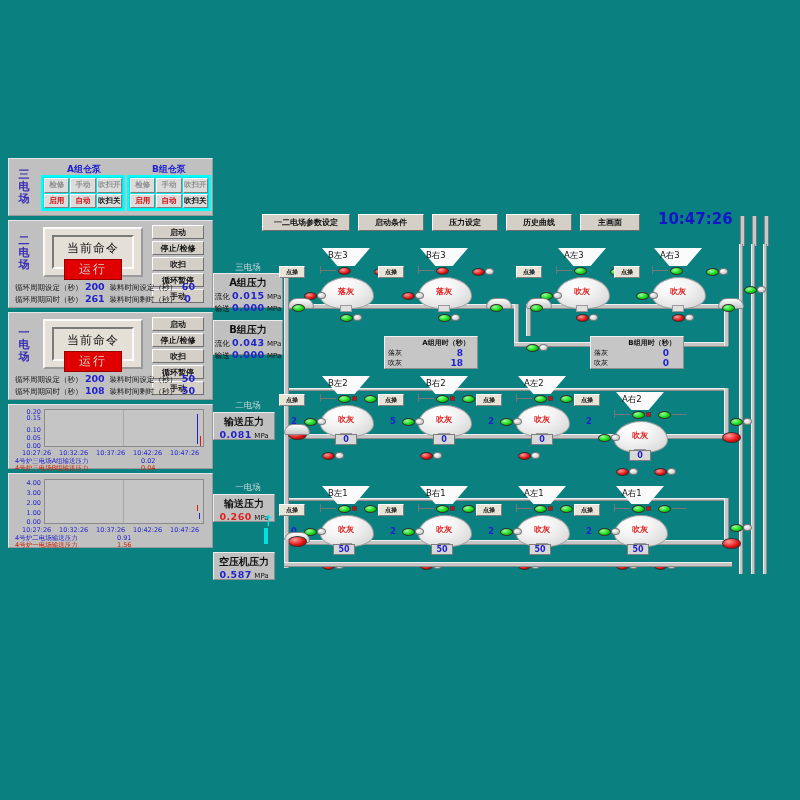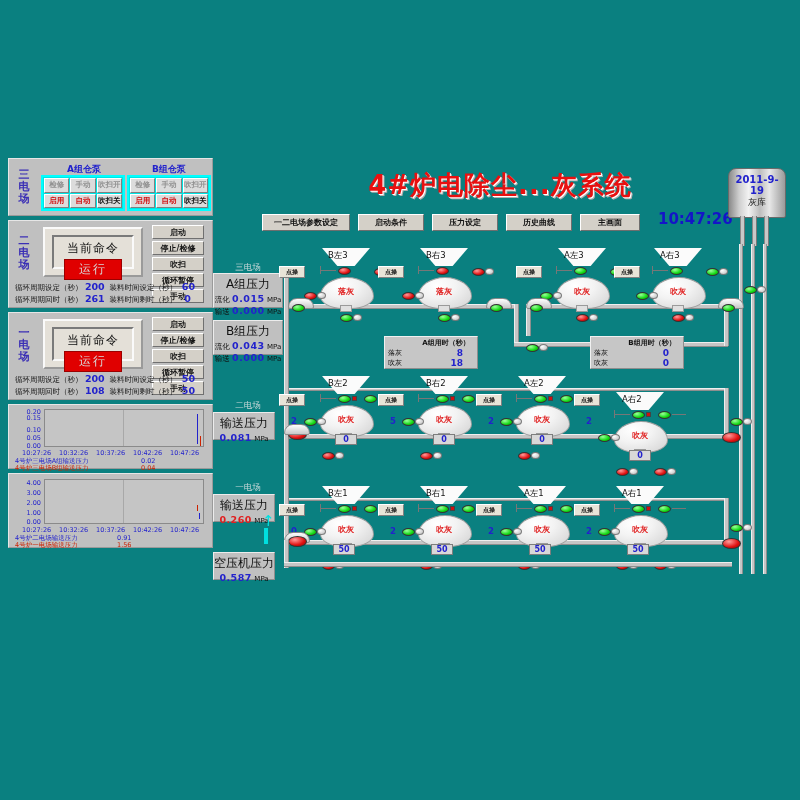--- a/index.html
+++ b/index.html
@@ -82,21 +82,21 @@
   .legA{color:#2222cc;}
   .legB{color:#cc2200;}
 
   
   .ptitle{position:absolute;color:#c8d8d8;font-size:8.5px;text-align:center;width:70px;}
   .pbox{
     position:absolute;background:#c0c0c0;border:1px solid #8e8e8e;
     border-top-color:#ececec;border-left-color:#ececec;box-sizing:border-box;
     text-align:center;padding-top:2px;
   }
-  .pboxTitle{font-size:12px;color:#111;font-weight:normal;}
+  .pboxTitle{font-size:10px;color:#111;font-weight:bold;}
   .pline{font-size:7.5px;color:#111;white-space:nowrap;}
   .pvalBlue{color:#2222cc;font-size:9.5px;font-weight:bold;letter-spacing:.5px;}
   .pvalRed{color:#e02020;font-size:9.5px;font-weight:bold;letter-spacing:.5px;}
   .punit{font-size:7px;color:#111;}
 
   
   #title{
     position:absolute;left:330px;top:168px;width:340px;text-align:center;
     font-size:26px;font-weight:bold;color:#e81010;
     text-shadow:1px 1px 0 #ffffff,2px 2px 0 #b0b0b0;
@@ -186,34 +186,29 @@
   .gtRow{position:relative;font-size:7px;color:#111;padding-left:3px;height:10px;line-height:10px;}
   .gtRow b{position:absolute;right:14px;color:#2222cc;font-size:9px;font-weight:bold;}
 
   .arrow{position:absolute;color:#00e0e0;font-size:15px;line-height:10px;}
 </style>
 </head>
 <body>
 
 <div id="screen">
 
-  <div id="title">4#炉电除尘...灰系统</div>
 
   <div class="navbtn" style="left:262px;top:214px;width:88px;">一二电场参数设定</div>
   <div class="navbtn" style="left:358px;top:214px;width:66px;">启动条件</div>
   <div class="navbtn" style="left:432px;top:214px;width:66px;">压力设定</div>
   <div class="navbtn" style="left:506px;top:214px;width:66px;">历史曲线</div>
   <div class="navbtn" style="left:580px;top:214px;width:60px;">主画面</div>
 
   <div id="clock">10:47:26</div>
 
-  <div id="silo">
-    <div class="d">2011-9-19</div>
-    <div class="n">灰库</div>
-  </div>
   <div class="silopipe" style="left:740px;top:216px;height:30px;"></div>
   <div class="silopipe" style="left:752px;top:216px;height:30px;"></div>
   <div class="silopipe" style="left:764px;top:216px;height:30px;"></div>
   <div class="pipeV" style="left:739px;top:244px;width:4px;height:330px;"></div>
   <div class="pipeV" style="left:751px;top:244px;width:4px;height:330px;"></div>
   <div class="pipeV" style="left:763px;top:244px;width:4px;height:330px;"></div>
 
   <div id="leftcol">
 
     <div class="grpbox" style="height:58px;">

